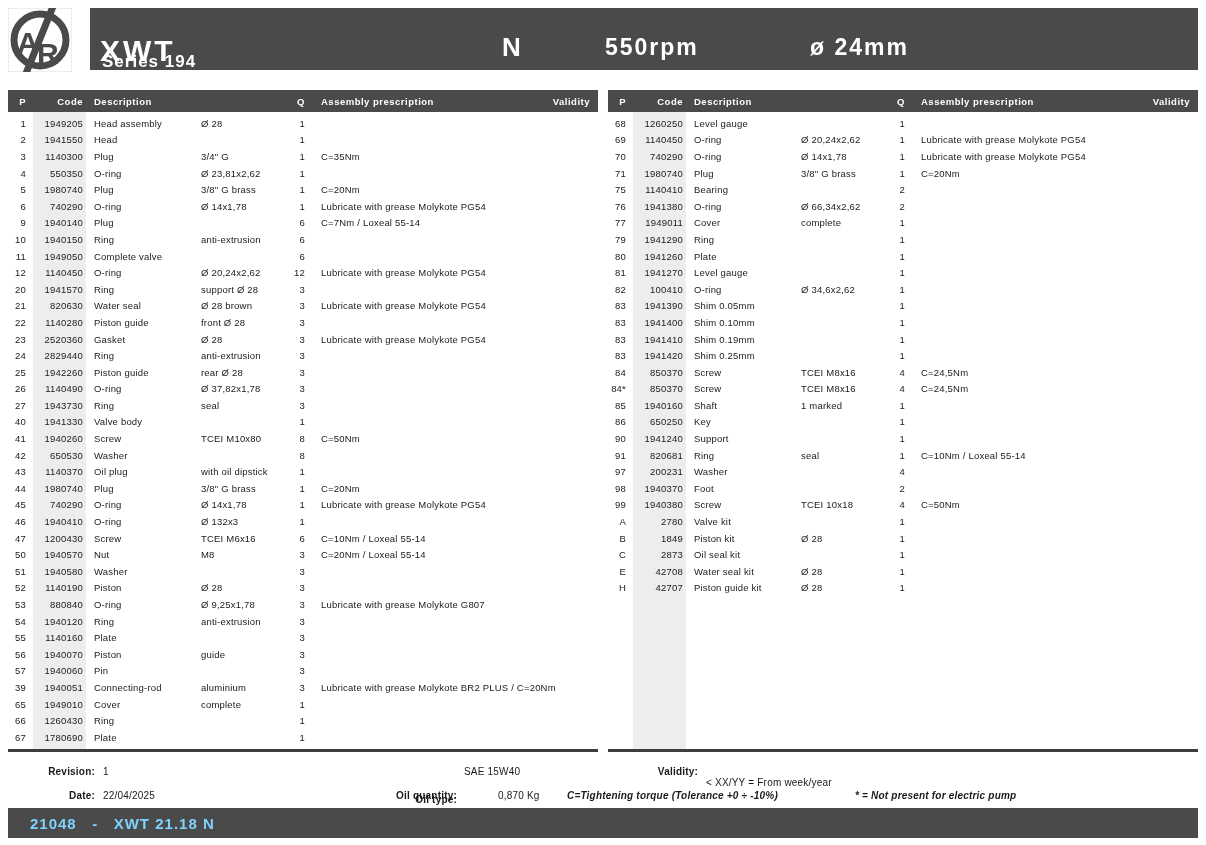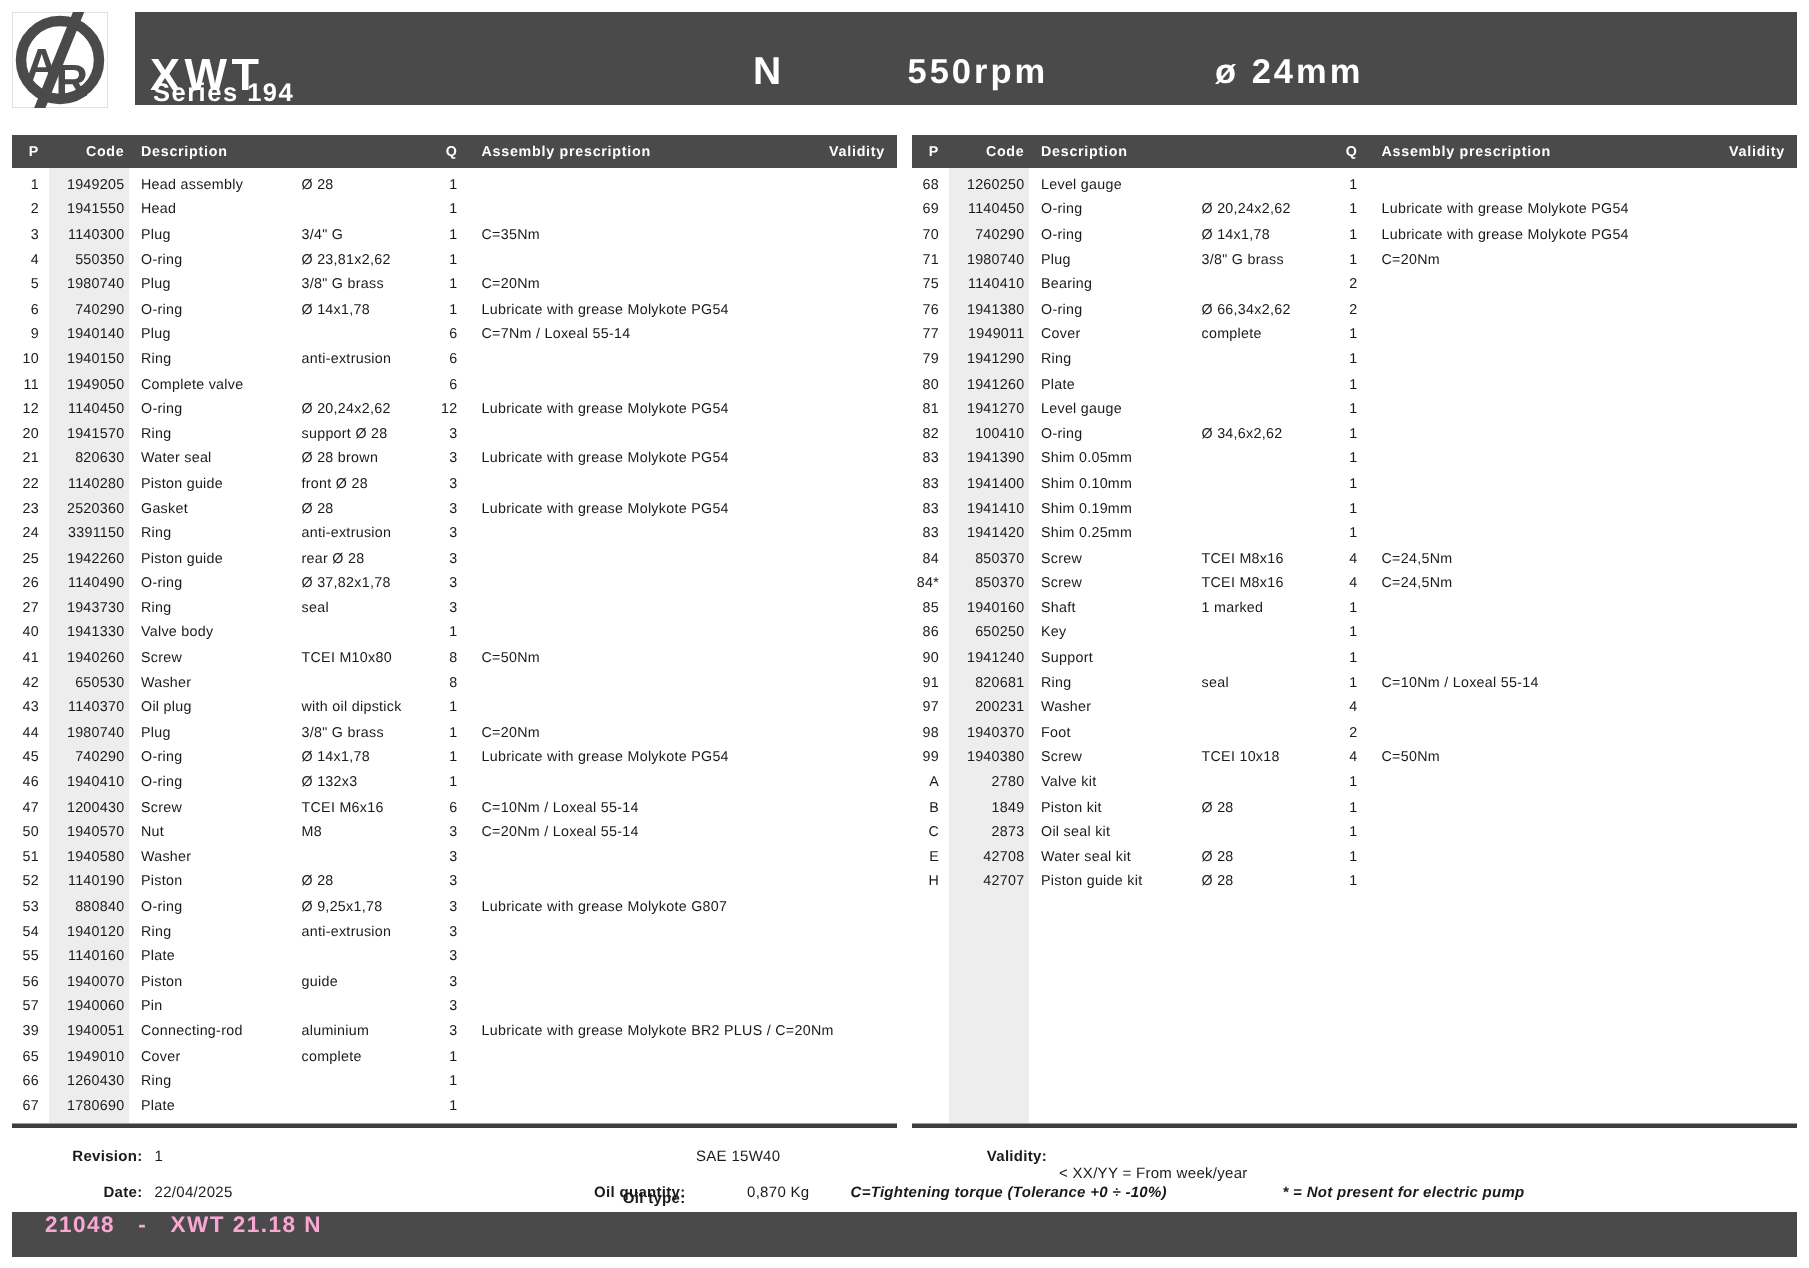--- a/index.html
+++ b/index.html
@@ -48,22 +48,22 @@
   .lbl-oiltype{left:330px;top:794px;width:127px;}
   .val-oiltype{left:464px;top:766px;}
   .lbl-oilqty{left:330px;top:790px;width:127px;}
   .val-oilqty{left:464px;top:790px;margin-left:34px;}
   .lbl-validity{left:600px;top:766px;width:98px;}
   .val-validity{left:706px;top:777px;}
   .note-torque{left:567px;top:790px;font-style:italic;font-weight:bold;}
   .note-star{left:855px;top:790px;font-style:italic;font-weight:bold;}
 
   
-  .title-bar{position:absolute;left:8px;top:808px;width:1190px;height:30px;background:#4a4a4a;color:#f9a8d4;
-             display:flex;align-items:flex-start;}
+  .title-bar{position:absolute;left:8px;top:808px;width:1190px;height:30px;background:#4a4a4a;color:#7dd3fc;
+             display:flex;align-items:center;}
   .title-bar span{margin-left:22px;font-size:15px;font-weight:bold;letter-spacing:1px;white-space:pre;}
 </style>
 </head>
 <body>
 
 <div class="page">
 
   <div class="logo-box">
     <svg width="64" height="64" viewBox="0 0 64 64">
       <rect x="0" y="0" width="64" height="64" fill="#ffffff" stroke="#d9d9d9" stroke-width="1"></rect>
@@ -213,21 +213,21 @@
       <div class="c-p">23</div>
       <div class="c-code">2520360</div>
       <div class="c-desc">Gasket</div>
       <div class="c-size">Ø 28</div>
       <div class="c-q">3</div>
       <div class="c-asm">Lubricate with grease Molykote PG54</div>
       <div class="c-val"></div>
     </div>
         <div class="prow">
       <div class="c-p">24</div>
-      <div class="c-code">3391150</div>
+      <div class="c-code">2829440</div>
       <div class="c-desc">Ring</div>
       <div class="c-size">anti-extrusion</div>
       <div class="c-q">3</div>
       <div class="c-asm"></div>
       <div class="c-val"></div>
     </div>
         <div class="prow">
       <div class="c-p">25</div>
       <div class="c-code">1942260</div>
       <div class="c-desc">Piston guide</div>

